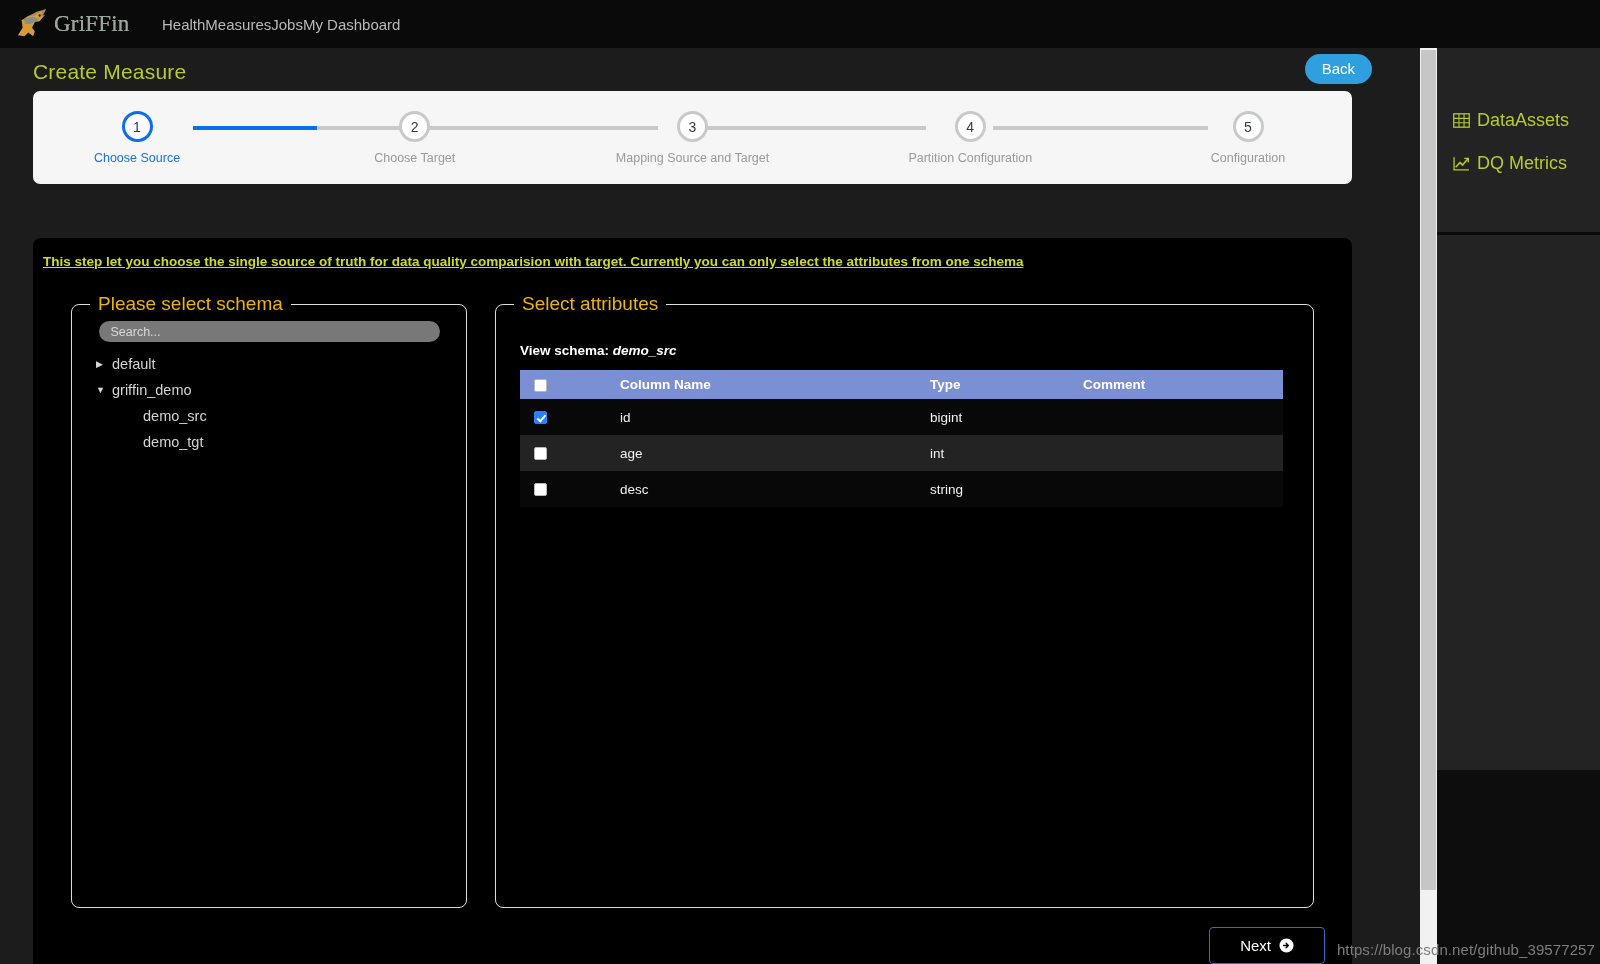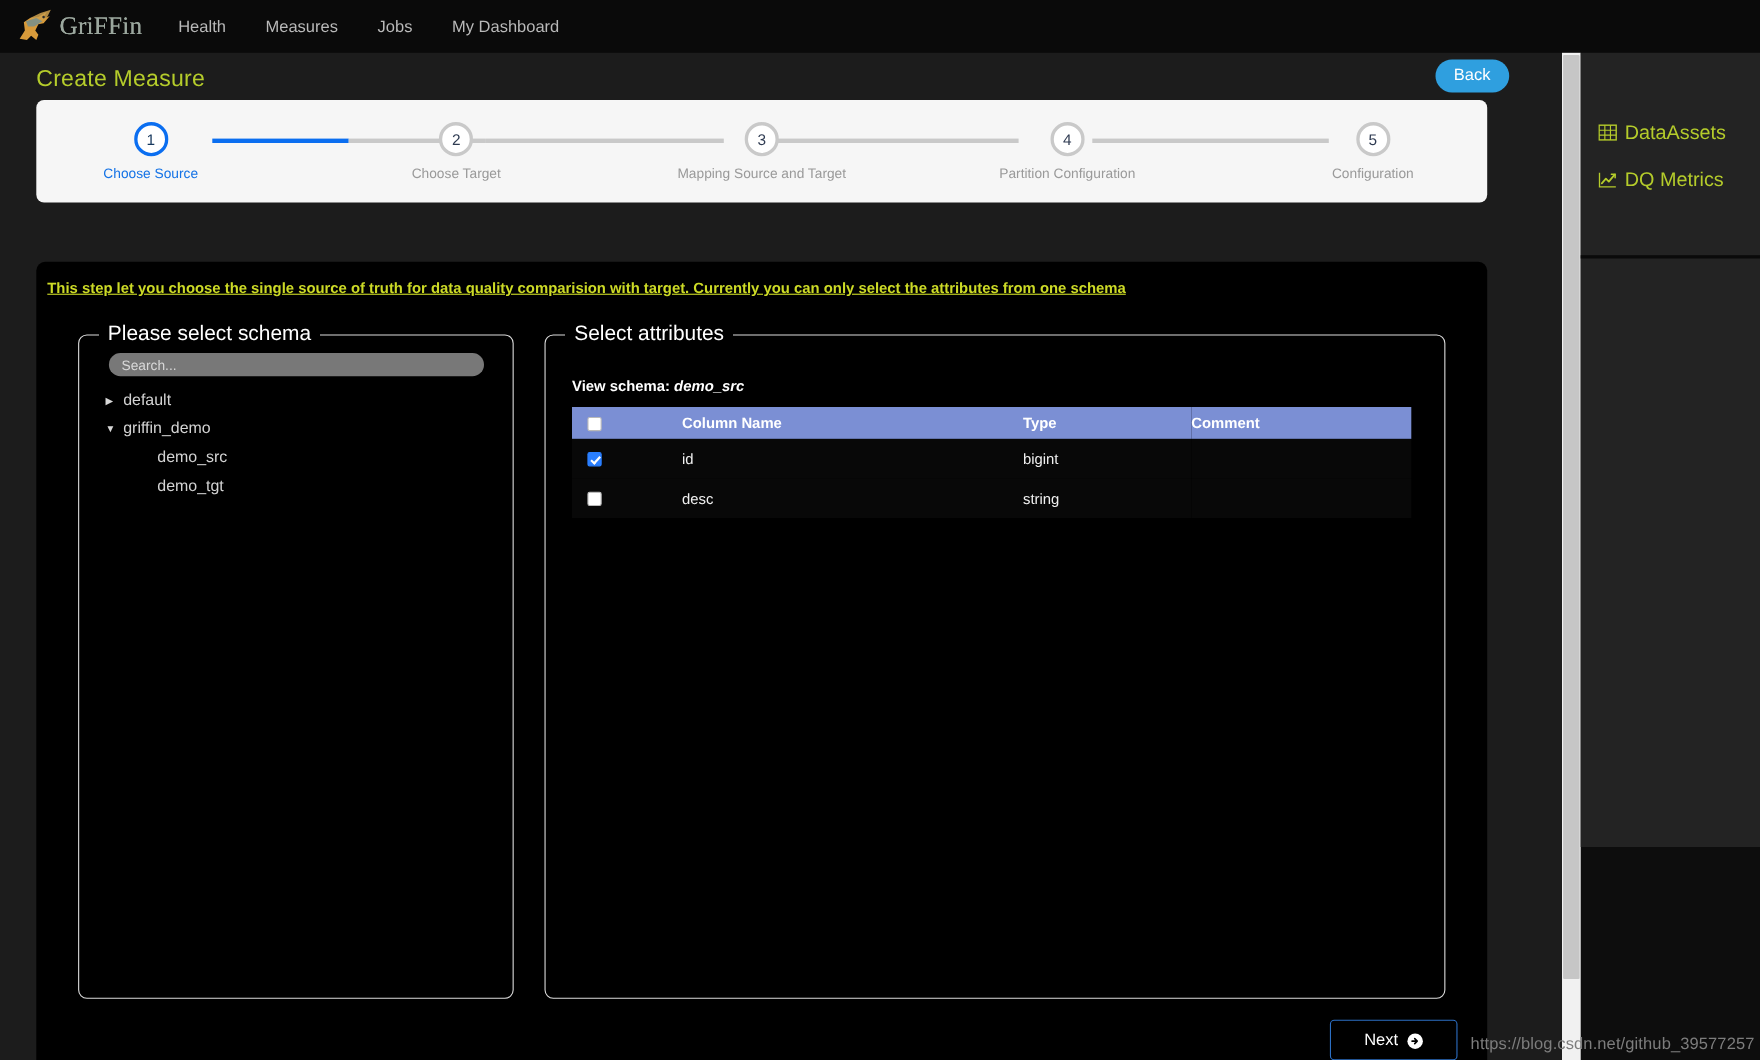--- a/index.html
+++ b/index.html
@@ -44,21 +44,20 @@
     font-family: "Liberation Serif", serif;
     background: linear-gradient(90deg,#9aa79d 0%, #b6bdb2 40%, #7e8b83 100%);
     -webkit-background-clip: text;
     background-clip: text;
     color: #9ba79e;
   }
   .nav-links {
     display: flex;
     align-items: center;
     margin-left: 38px;
-    gap: 36px;
   }
   .nav-link {
     color: #b9b9b9;
     font-size: 15px;
     cursor: pointer;
     white-space: nowrap;
   }
 
   
   .main-col {
@@ -177,21 +176,21 @@
     border: 1px solid #dcdcdc;
     border-radius: 8px;
     margin: 0;
     padding: 0;
     background: #000;
   }
   fieldset.panel > legend {
     margin-left: 18px;
     padding: 0 8px;
     font-size: 19px;
-    color: #ffffff;
+    color: #eab308;
   }
   .schema-panel { left: 38px; top: 55px; width: 394px; height: 613px; }
   .attrs-panel  { left: 462px; top: 55px; width: 817px; height: 613px; }
 
   .search-input {
     display: block;
     margin: 6px auto 0;
     width: 341px;
     height: 21px;
     background: #787878;
@@ -298,21 +297,21 @@
     right: 27px; bottom: 13px;
     background: #000;
     color: #fff;
     border: 1px solid #2c6fc4;
     border-radius: 4px;
     font-size: 15px;
     padding: 9px 30px;
     cursor: pointer;
     font-family: "Liberation Sans", sans-serif;
     display: flex;
-    align-items: flex-end;
+    align-items: center;
     gap: 8px;
   }
 
   
   .scrollbar-track {
     position: absolute;
     left: 1420px; top: 48px;
     width: 17px; height: 916px;
     background: #f1f1f1;
   }
@@ -467,20 +466,28 @@
           </thead>
           <tbody>
             <tr class="r-odd">
               <td class="col-cb">
                 <span class="cb checked"></span>
               </td>
               <td class="col-name">id</td>
               <td class="col-type">bigint</td>
               <td></td>
             </tr>
+            <tr class="r-even">
+              <td class="col-cb">
+                <span class="cb"></span>
+              </td>
+              <td class="col-name">age</td>
+              <td class="col-type">int</td>
+              <td></td>
+            </tr>
             <tr class="r-odd">
               <td class="col-cb">
                 <span class="cb"></span>
               </td>
               <td class="col-name">desc</td>
               <td class="col-type">string</td>
               <td></td>
             </tr>
           </tbody>
         </table>

